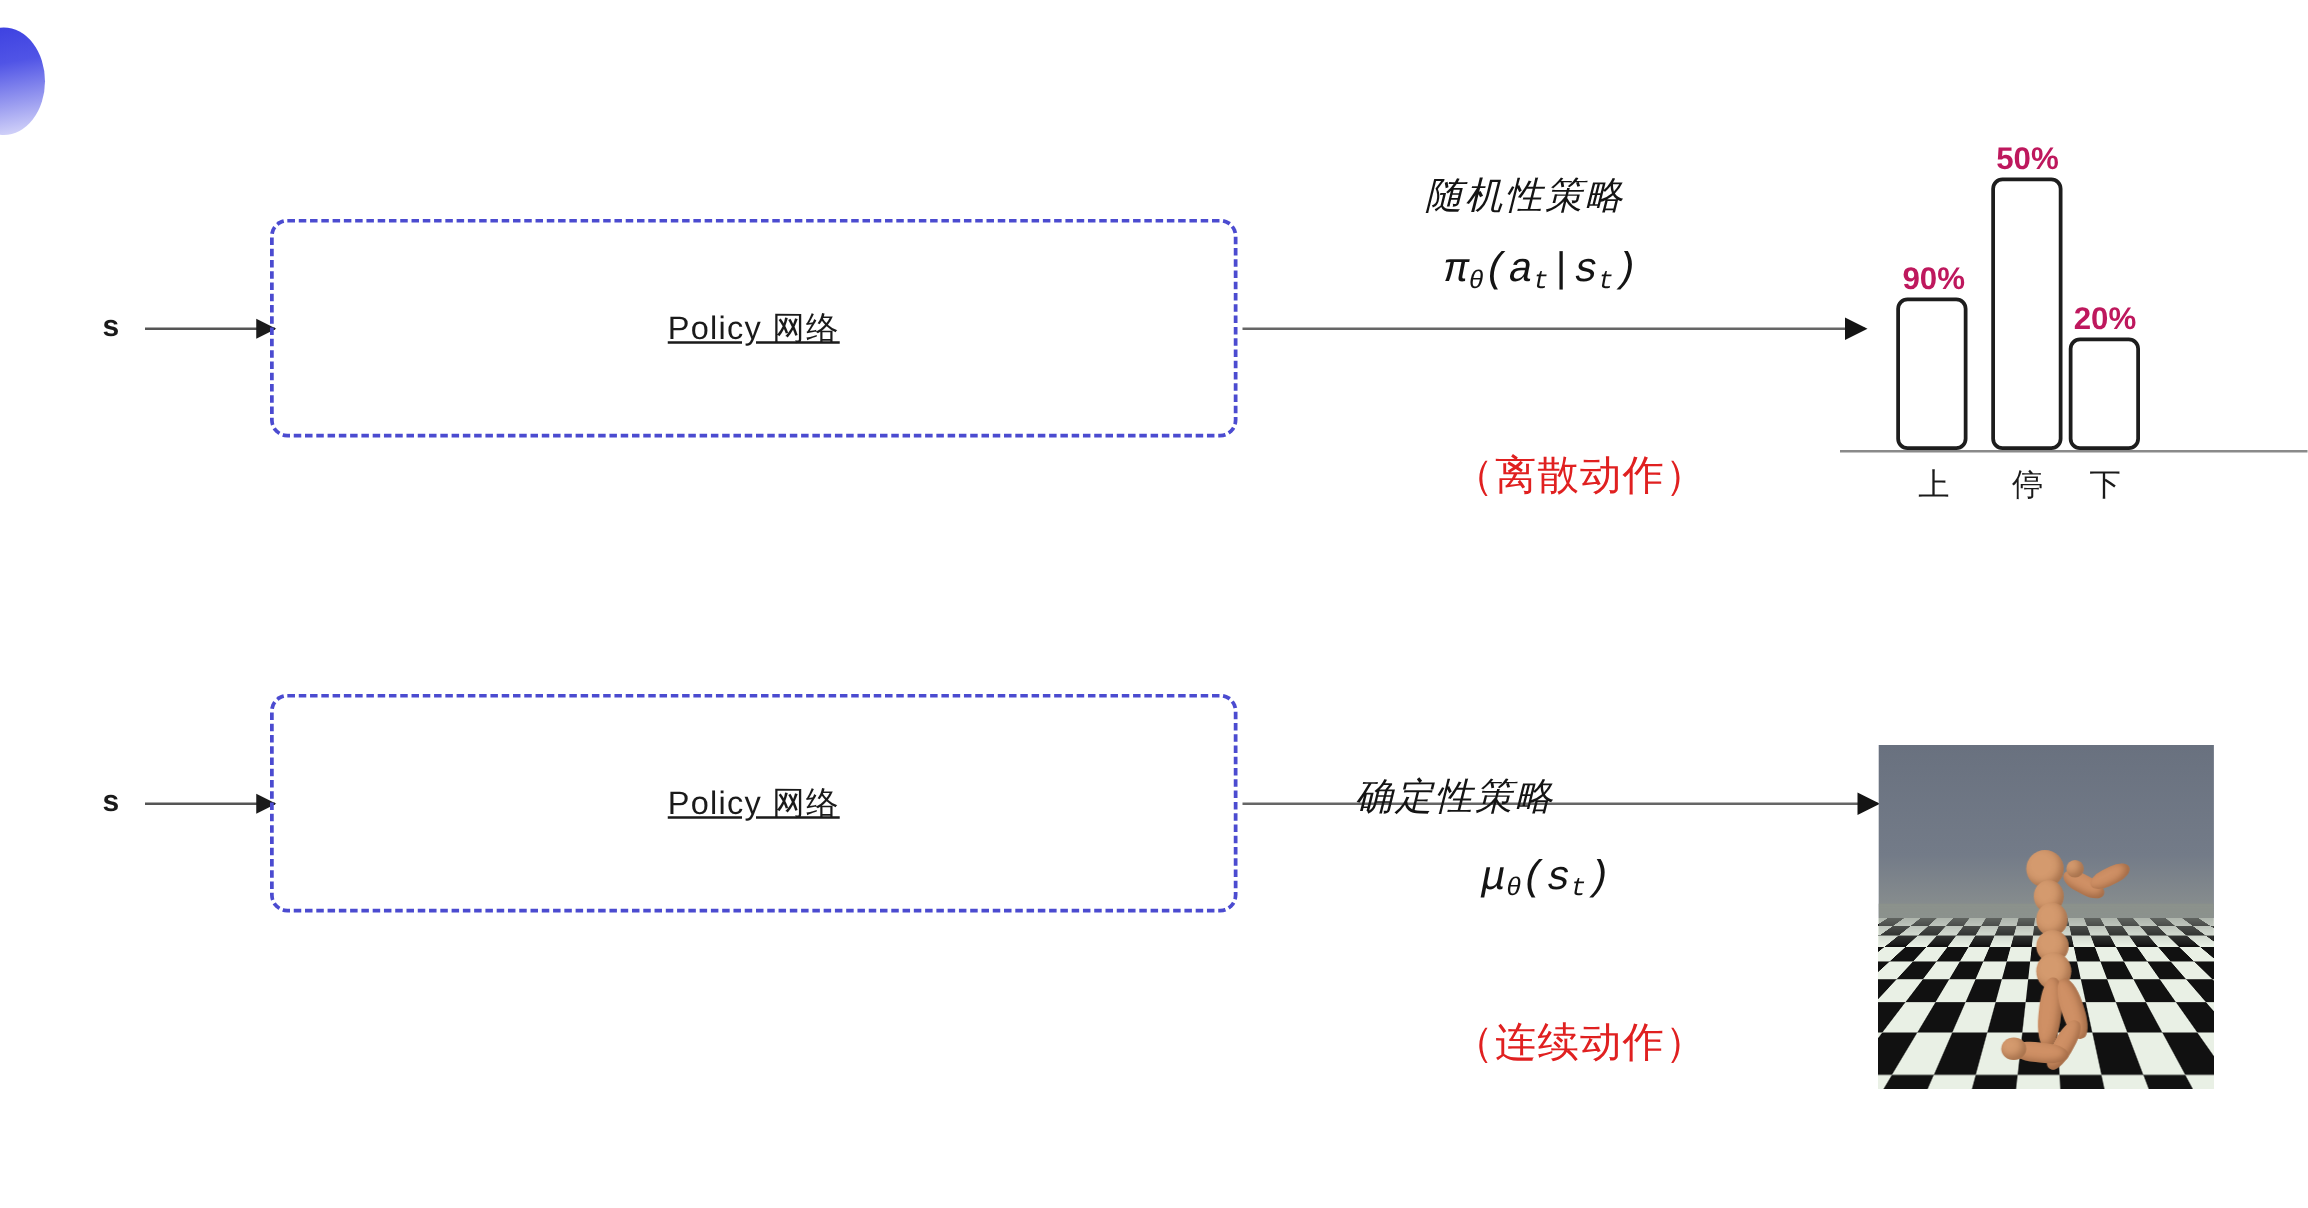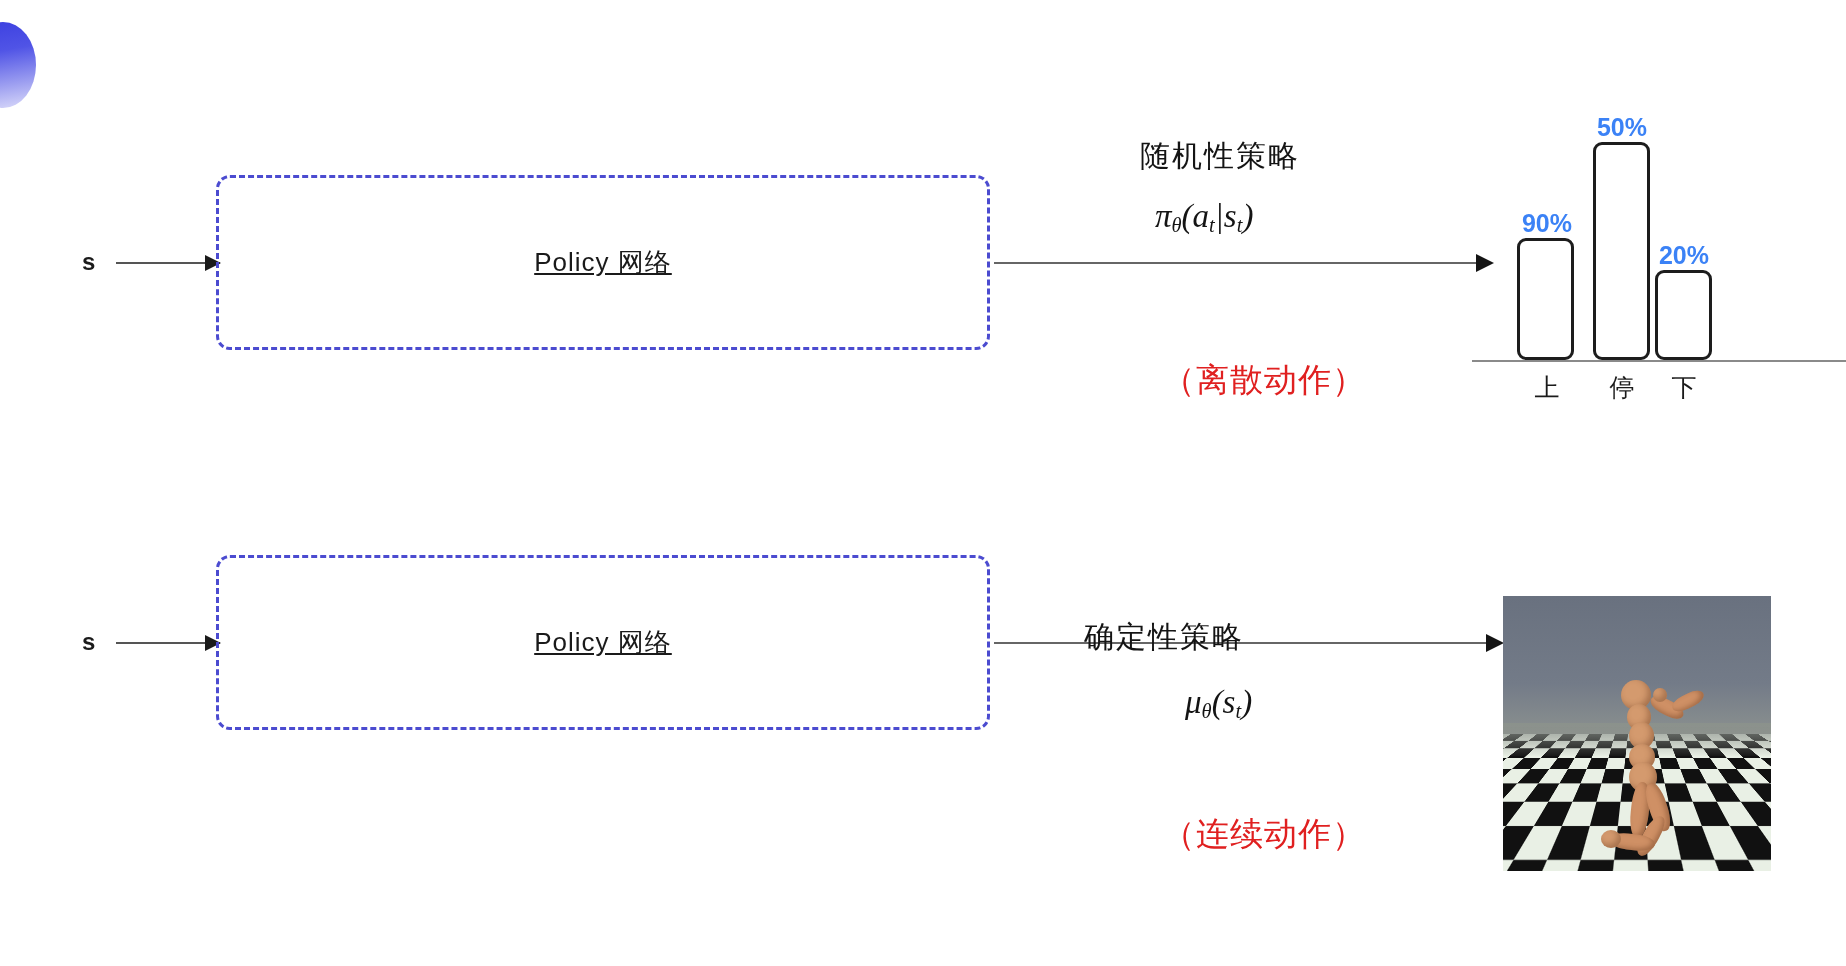--- a/index.html
+++ b/index.html
@@ -93,24 +93,25 @@
     border-bottom: 9px solid transparent;
   }
 
   
   .ann-title {
     position: absolute;
     font-size: 30px;
     color: #141414;
     letter-spacing: 2px;
     white-space: nowrap;
+    font-style: italic;
   }
   .ann-formula {
     position: absolute;
-    font-family: Liberation Serif, serif;
+    font-family: Liberation Mono, monospace;
     font-style: italic;
     font-size: 33px;
     color: #141414;
     white-space: nowrap;
   }
   .ann-formula sub {
     font-size: 0.62em;
     vertical-align: -0.25em;
   }
   .ann-note {
@@ -142,21 +143,21 @@
     bottom: 50px;
     box-sizing: border-box;
     border: 3px solid #1d1d1d;
     border-radius: 9px;
     background: #ffffff;
   }
   .bar-value {
     position: absolute;
     font-size: 25px;
     font-weight: 600;
-    color: #3b82f6;
+    color: #be185d;
     white-space: nowrap;
     text-align: center;
   }
   .bar-cat {
     position: absolute;
     bottom: 6px;
     font-size: 25px;
     color: #1a1a1a;
     text-align: center;
     white-space: nowrap;

